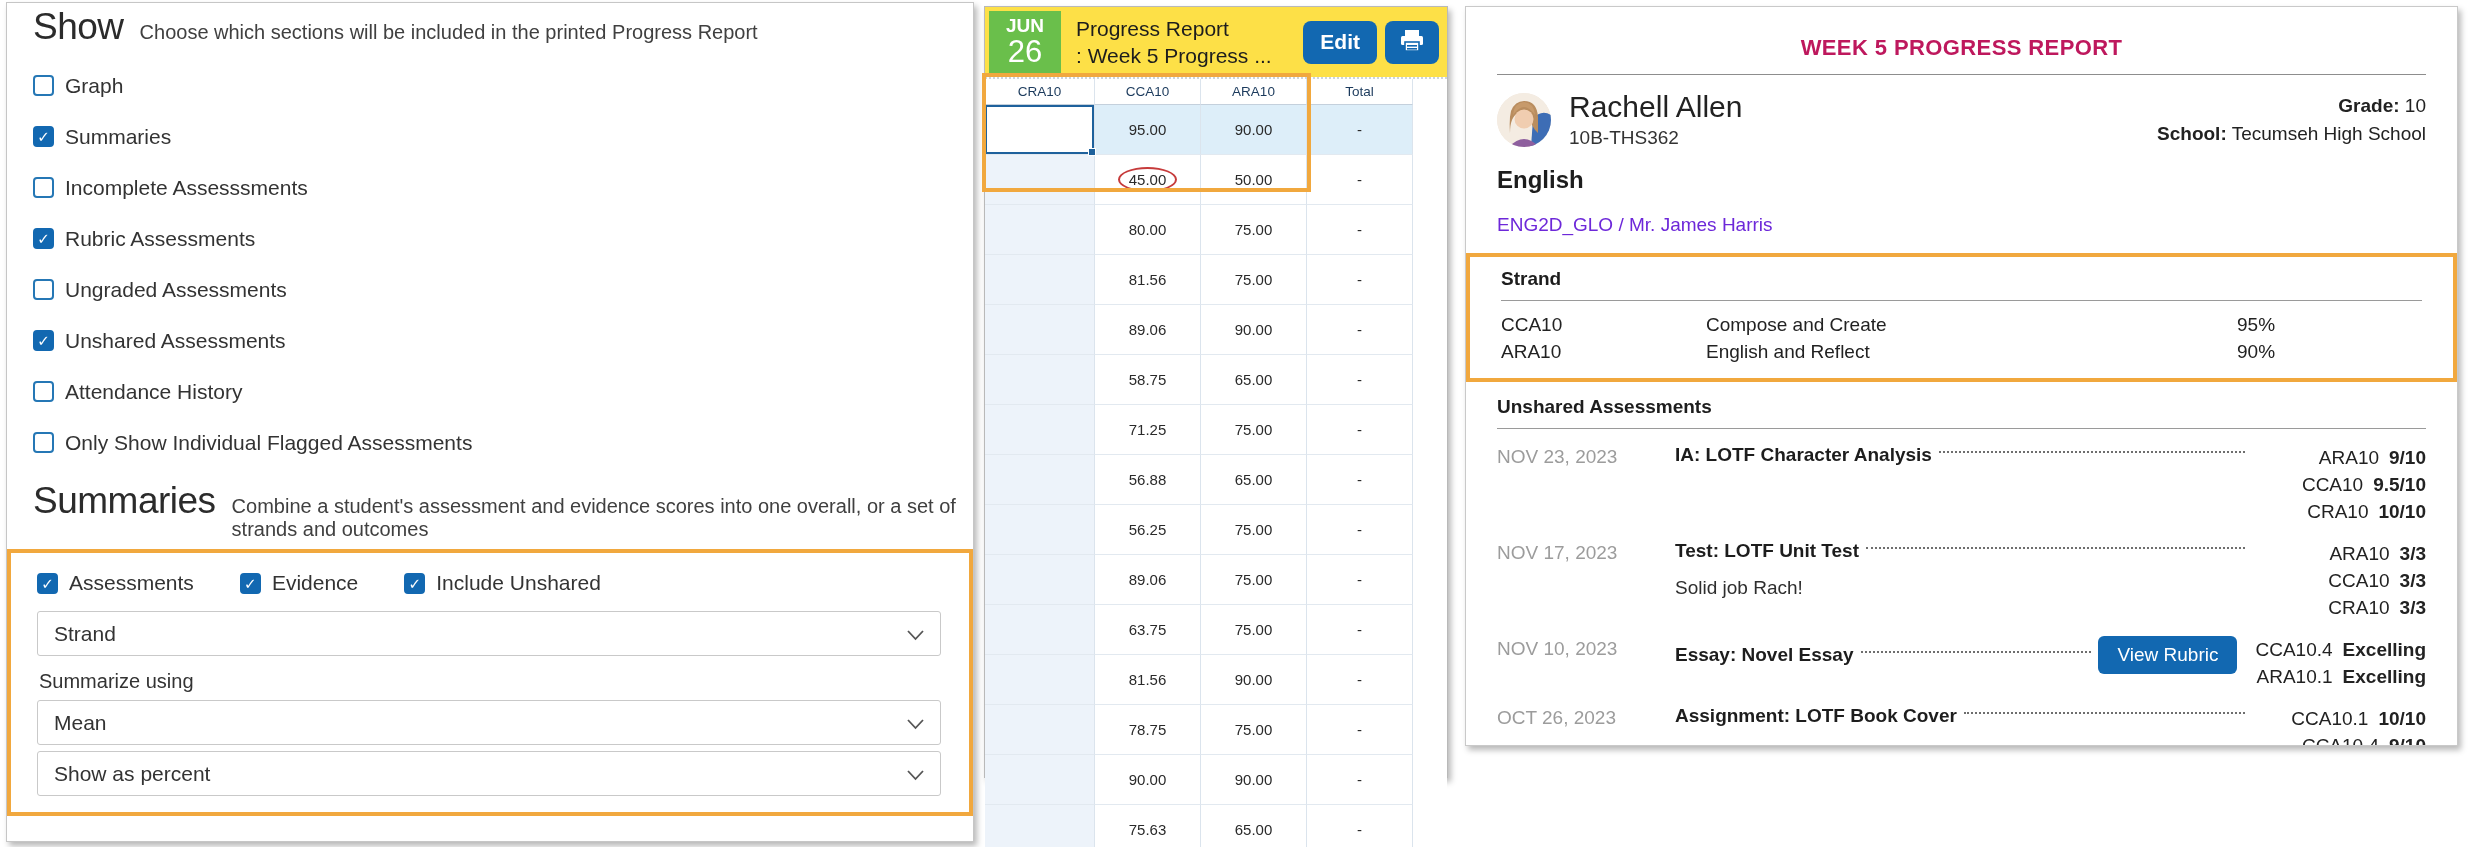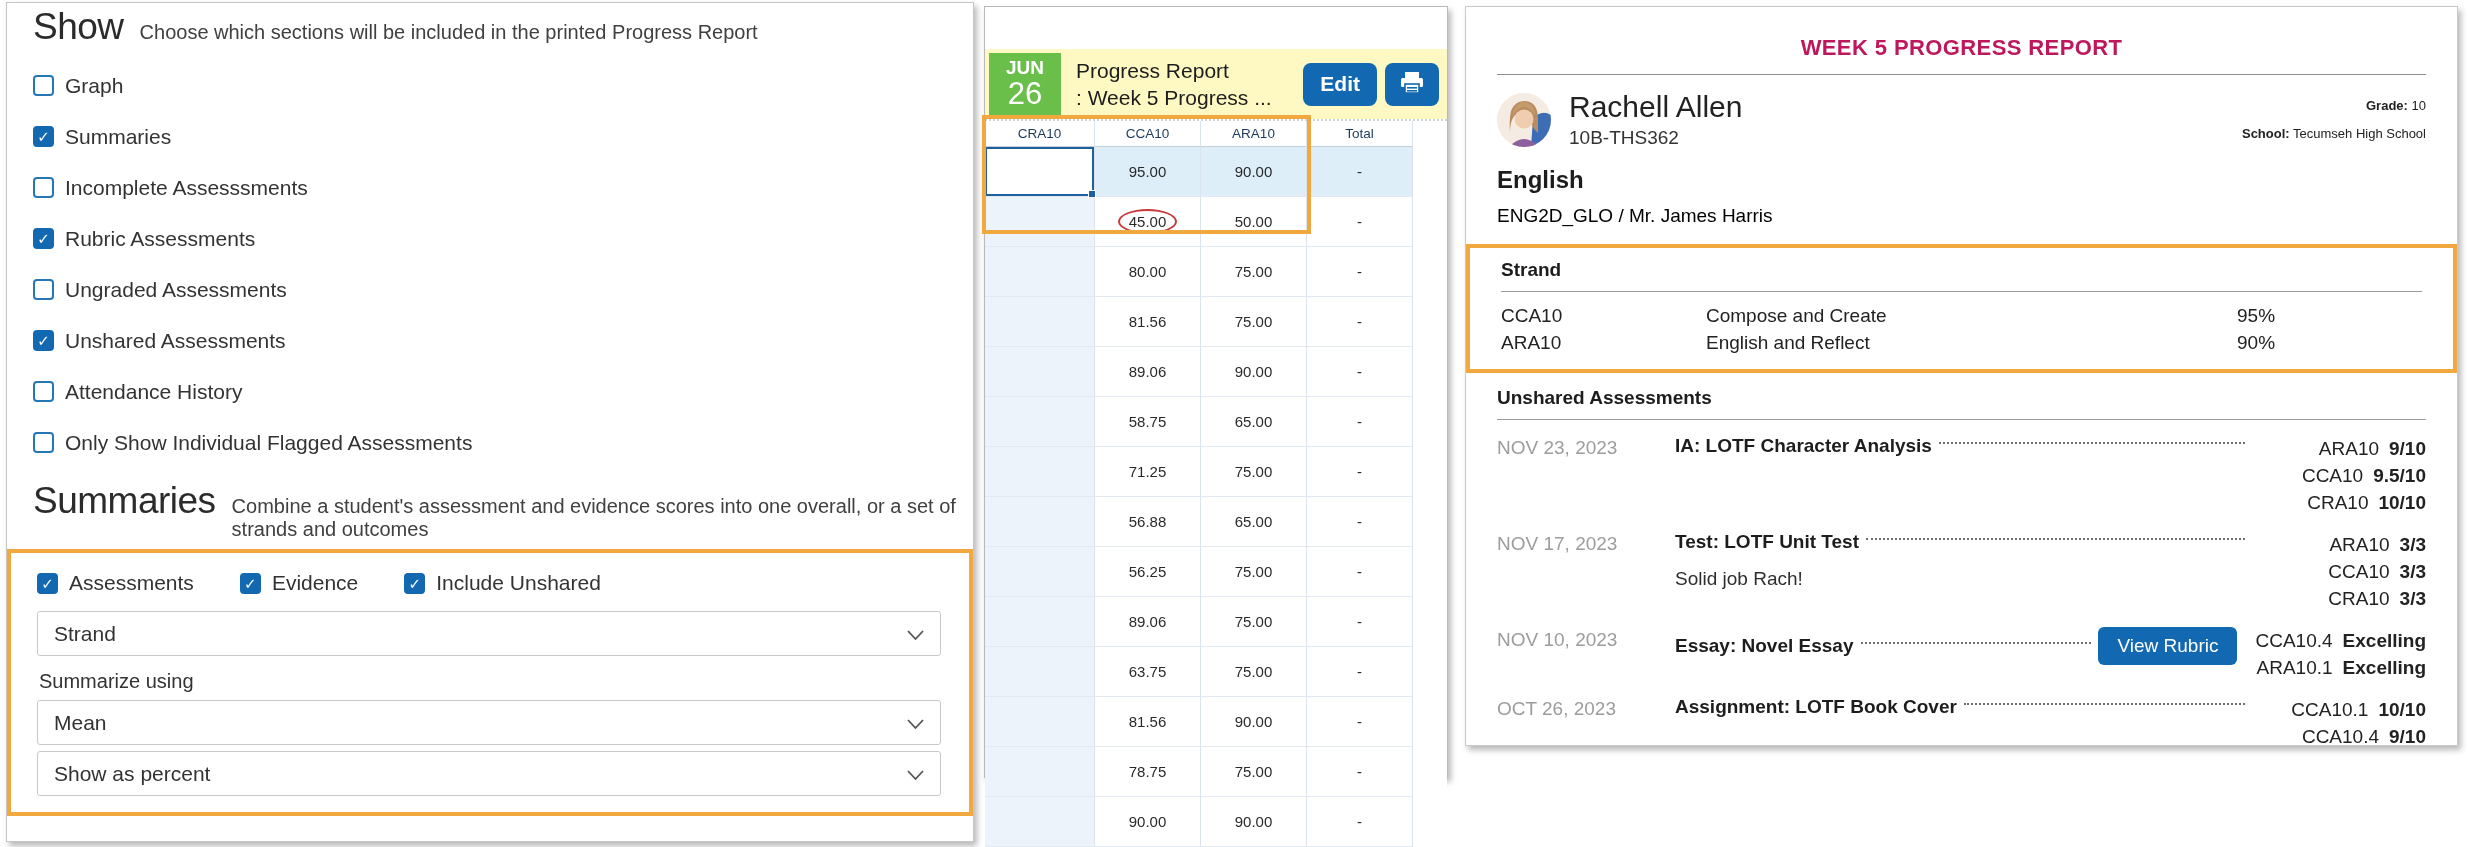--- a/index.html
+++ b/index.html
@@ -43,21 +43,21 @@
   .field-label{font-size:20px;color:#333;margin:14px 2px 7px;}
   .select{
     position:relative;height:45px;border:1px solid #c9c9c9;border-radius:3px;background:#fff;
     display:flex;align-items:center;padding:0 44px 0 16px;font-size:21px;color:#333;cursor:pointer;
     margin-top:6px;
   }
   .select .chev{position:absolute;right:16px;top:50%;transform:translateY(-50%);}
 
   
   .mid-card{left:984px;top:6px;width:464px;height:772px;border-color:#b9b9b9;}
-  .card-head{height:70px;display:flex;align-items:center;background:#fef9c3;padding:4px 8px 4px 4px;margin-top:42px;}
+  .card-head{height:70px;display:flex;align-items:center;background:#fde047;padding:4px 8px 4px 4px;}
   .date-badge{width:72px;height:62px;background:var(--badge-green);color:#fff;text-align:center;
     display:flex;flex-direction:column;justify-content:center;line-height:1.05;}
   .date-month{font-size:19px;font-weight:bold;}
   .date-day{font-size:31px;}
   .card-title{margin-left:15px;font-size:21px;font-weight:normal;color:#1d1d1d;line-height:27px;}
   .head-btns{margin-left:auto;display:flex;gap:8px;}
   .btn{background:var(--accent-blue);color:#fff;border:none;border-radius:8px;cursor:pointer;
     font-family:inherit;}
   .edit-btn{font-size:21px;font-weight:bold;padding:7px 17px;}
   .print-btn{width:54px;height:43px;display:flex;align-items:center;justify-content:center;}
@@ -85,24 +85,24 @@
 
   
   .right-card{left:1465px;top:6px;width:993px;height:740px;padding:0 31px;border-color:#c9c9c9;overflow:hidden;}
   .report-title{margin-top:28px;text-align:center;font-size:22px;font-weight:bold;color:#be185d;letter-spacing:.4px;}
   .rule{border:none;border-top:1px solid #8d8d8d;margin-top:13px;}
   .student-row{display:flex;align-items:center;margin-top:15px;}
   .avatar{width:54px;height:54px;border-radius:50%;overflow:hidden;flex:0 0 auto;background:#f2e9df;}
   .student-info{margin-left:18px;}
   .student-name{font-size:30px;color:#222;}
   .student-id{font-size:19px;color:#333;margin-top:3px;}
-  .student-meta{margin-left:auto;text-align:right;font-size:13px;color:#222;line-height:28px;}
+  .student-meta{margin-left:auto;text-align:right;font-size:19px;color:#222;line-height:28px;}
   .course{margin-top:17px;}
   .course-name{font-size:24px;font-weight:bold;color:#1d1d1d;}
-  .course-sub{font-size:19px;margin-top:11px;color:#000000;}
+  .course-sub{font-size:19px;margin-top:20px;color:#6d28d9;}
   .strand-box{margin:17px -31px 0;padding:11px 31px 13px;}
   .sub-title{font-size:19px;font-weight:bold;color:#1d1d1d;}
   .thin-rule{border:none;border-top:1px solid #9a9a9a;margin:10px 0 10px;}
   .strand-row{display:grid;grid-template-columns:205px 1fr 185px;font-size:19px;line-height:27px;color:#222;}
   .unshared{margin-top:14px;}
   .entry{display:grid;grid-template-columns:172px 1fr auto;column-gap:6px;margin-top:15px;}
   .entry-date{color:#9c9c9c;font-size:19px;padding-top:2px;white-space:nowrap;}
   .title-line{display:flex;align-items:center;}
   .entry-title{font-size:19px;font-weight:bold;color:#1d1d1d;white-space:nowrap;}
   .leader{flex:1;margin:0 7px;border-bottom:2px dotted #6e6e6e;transform:translateY(-3px);min-width:30px;}

